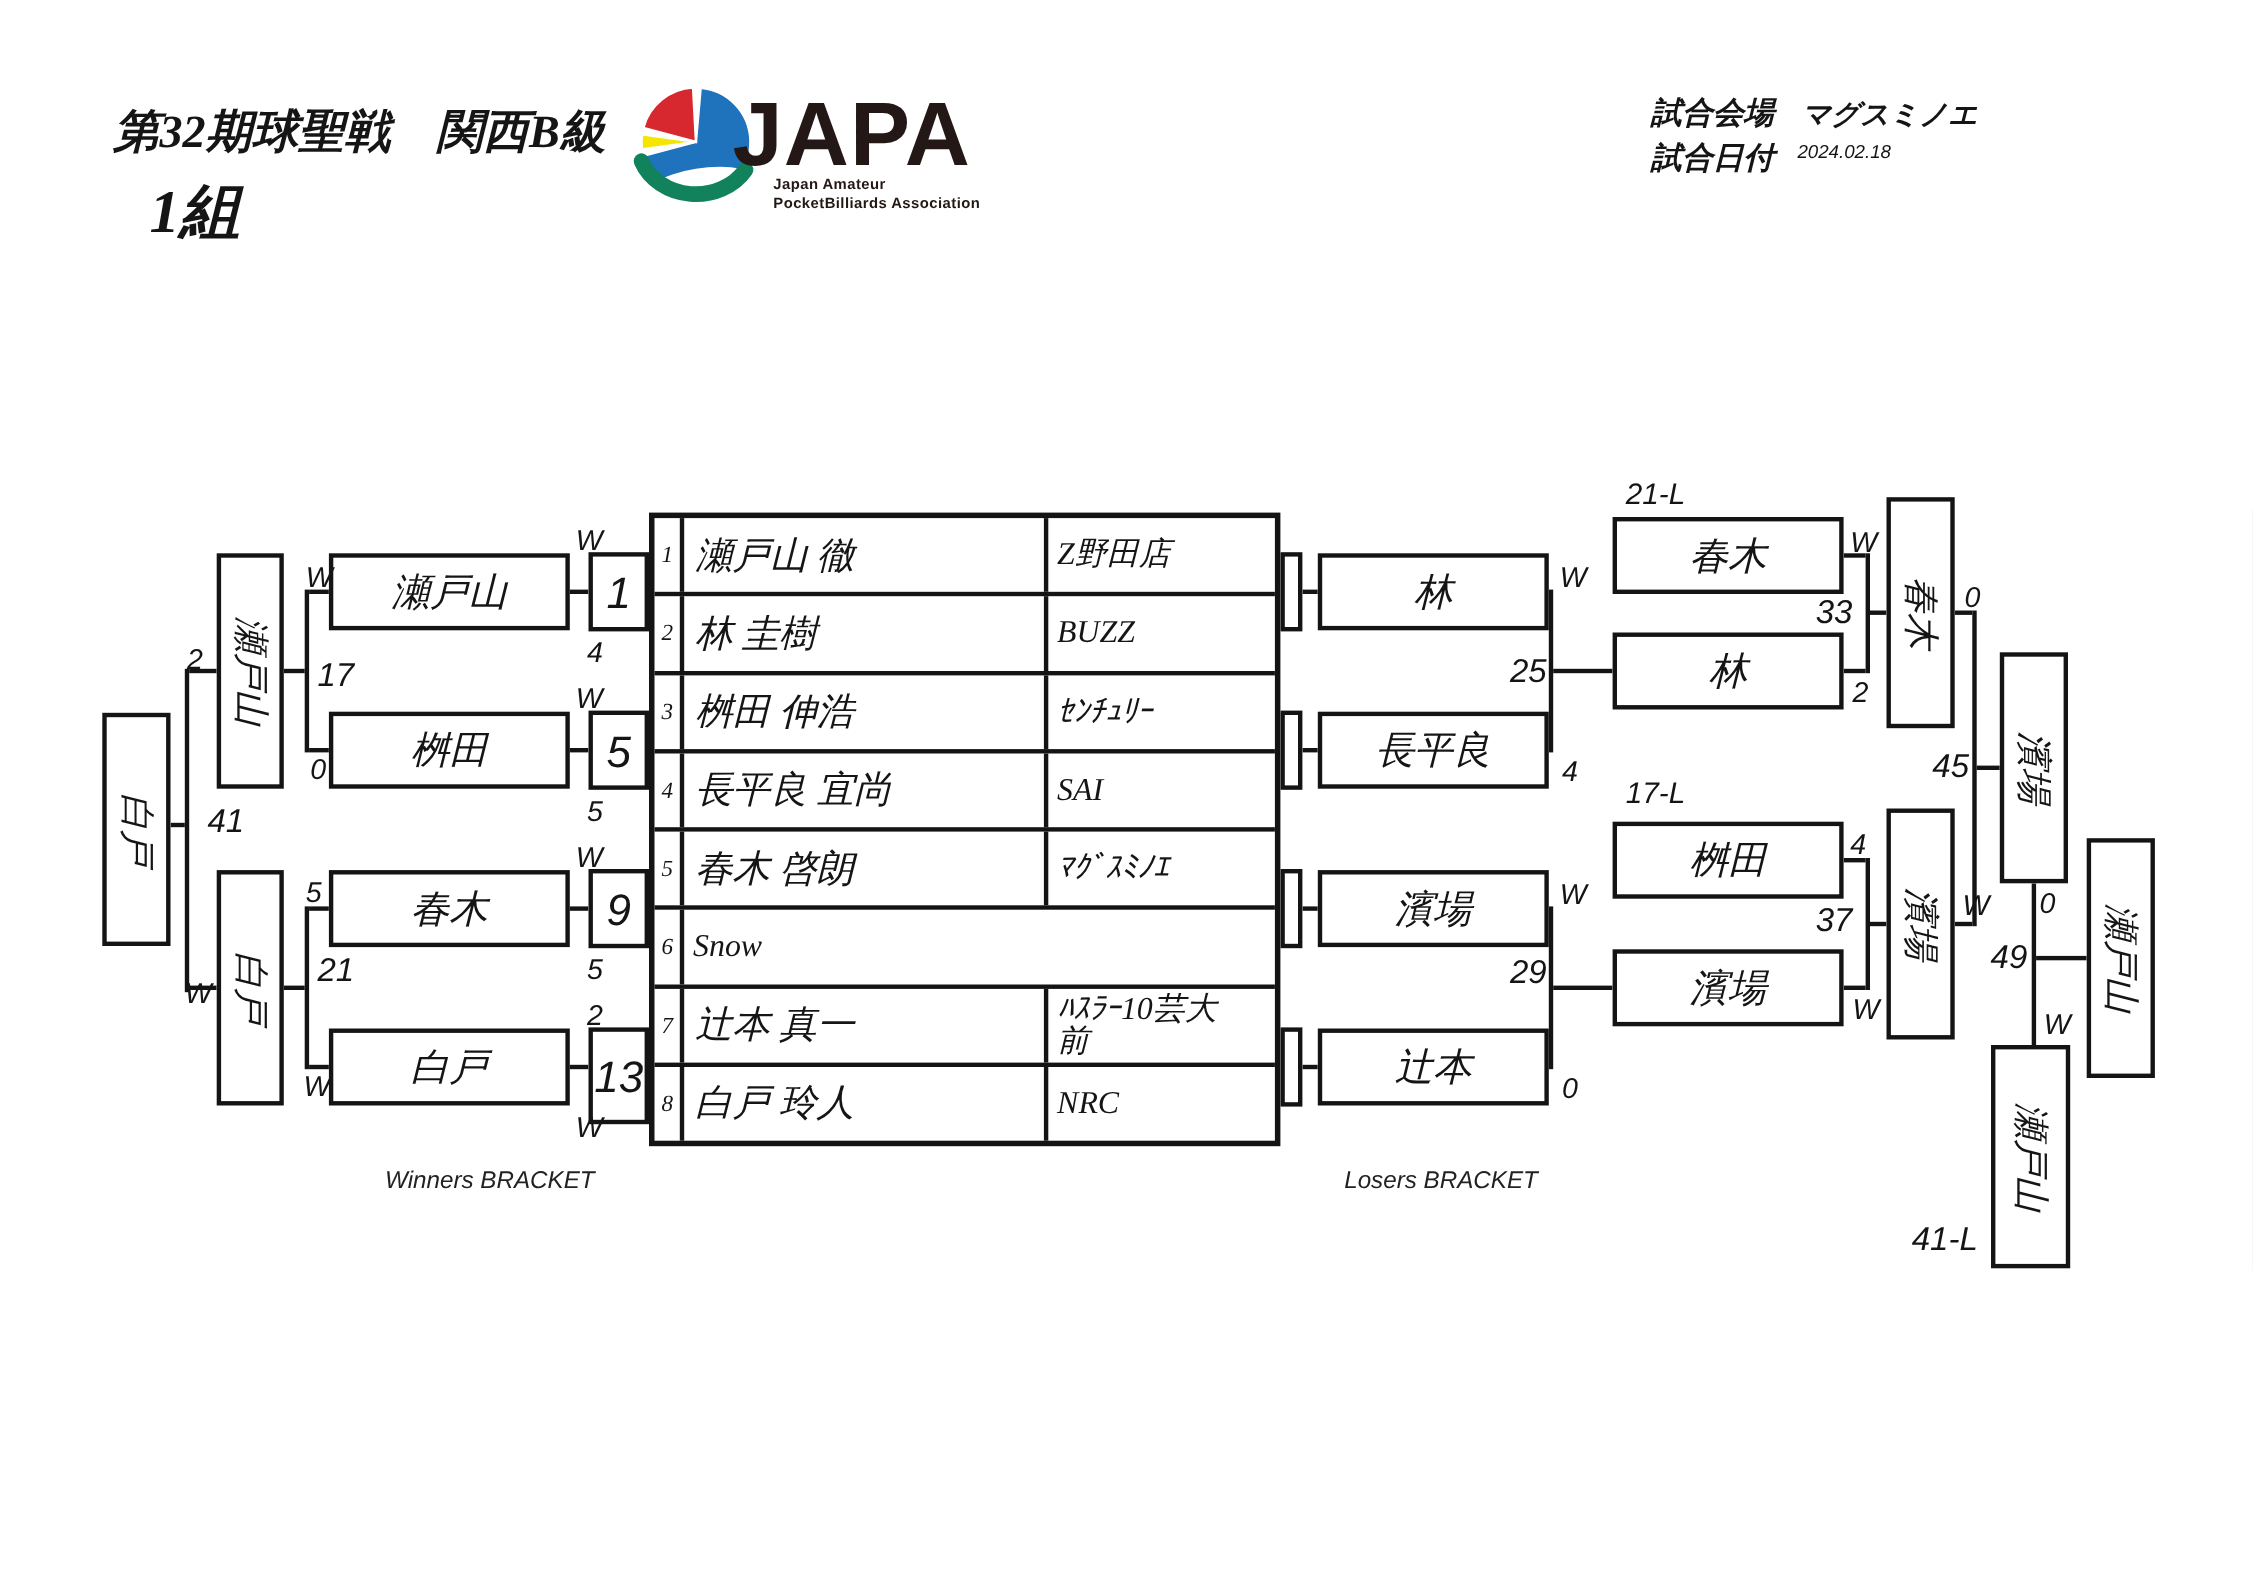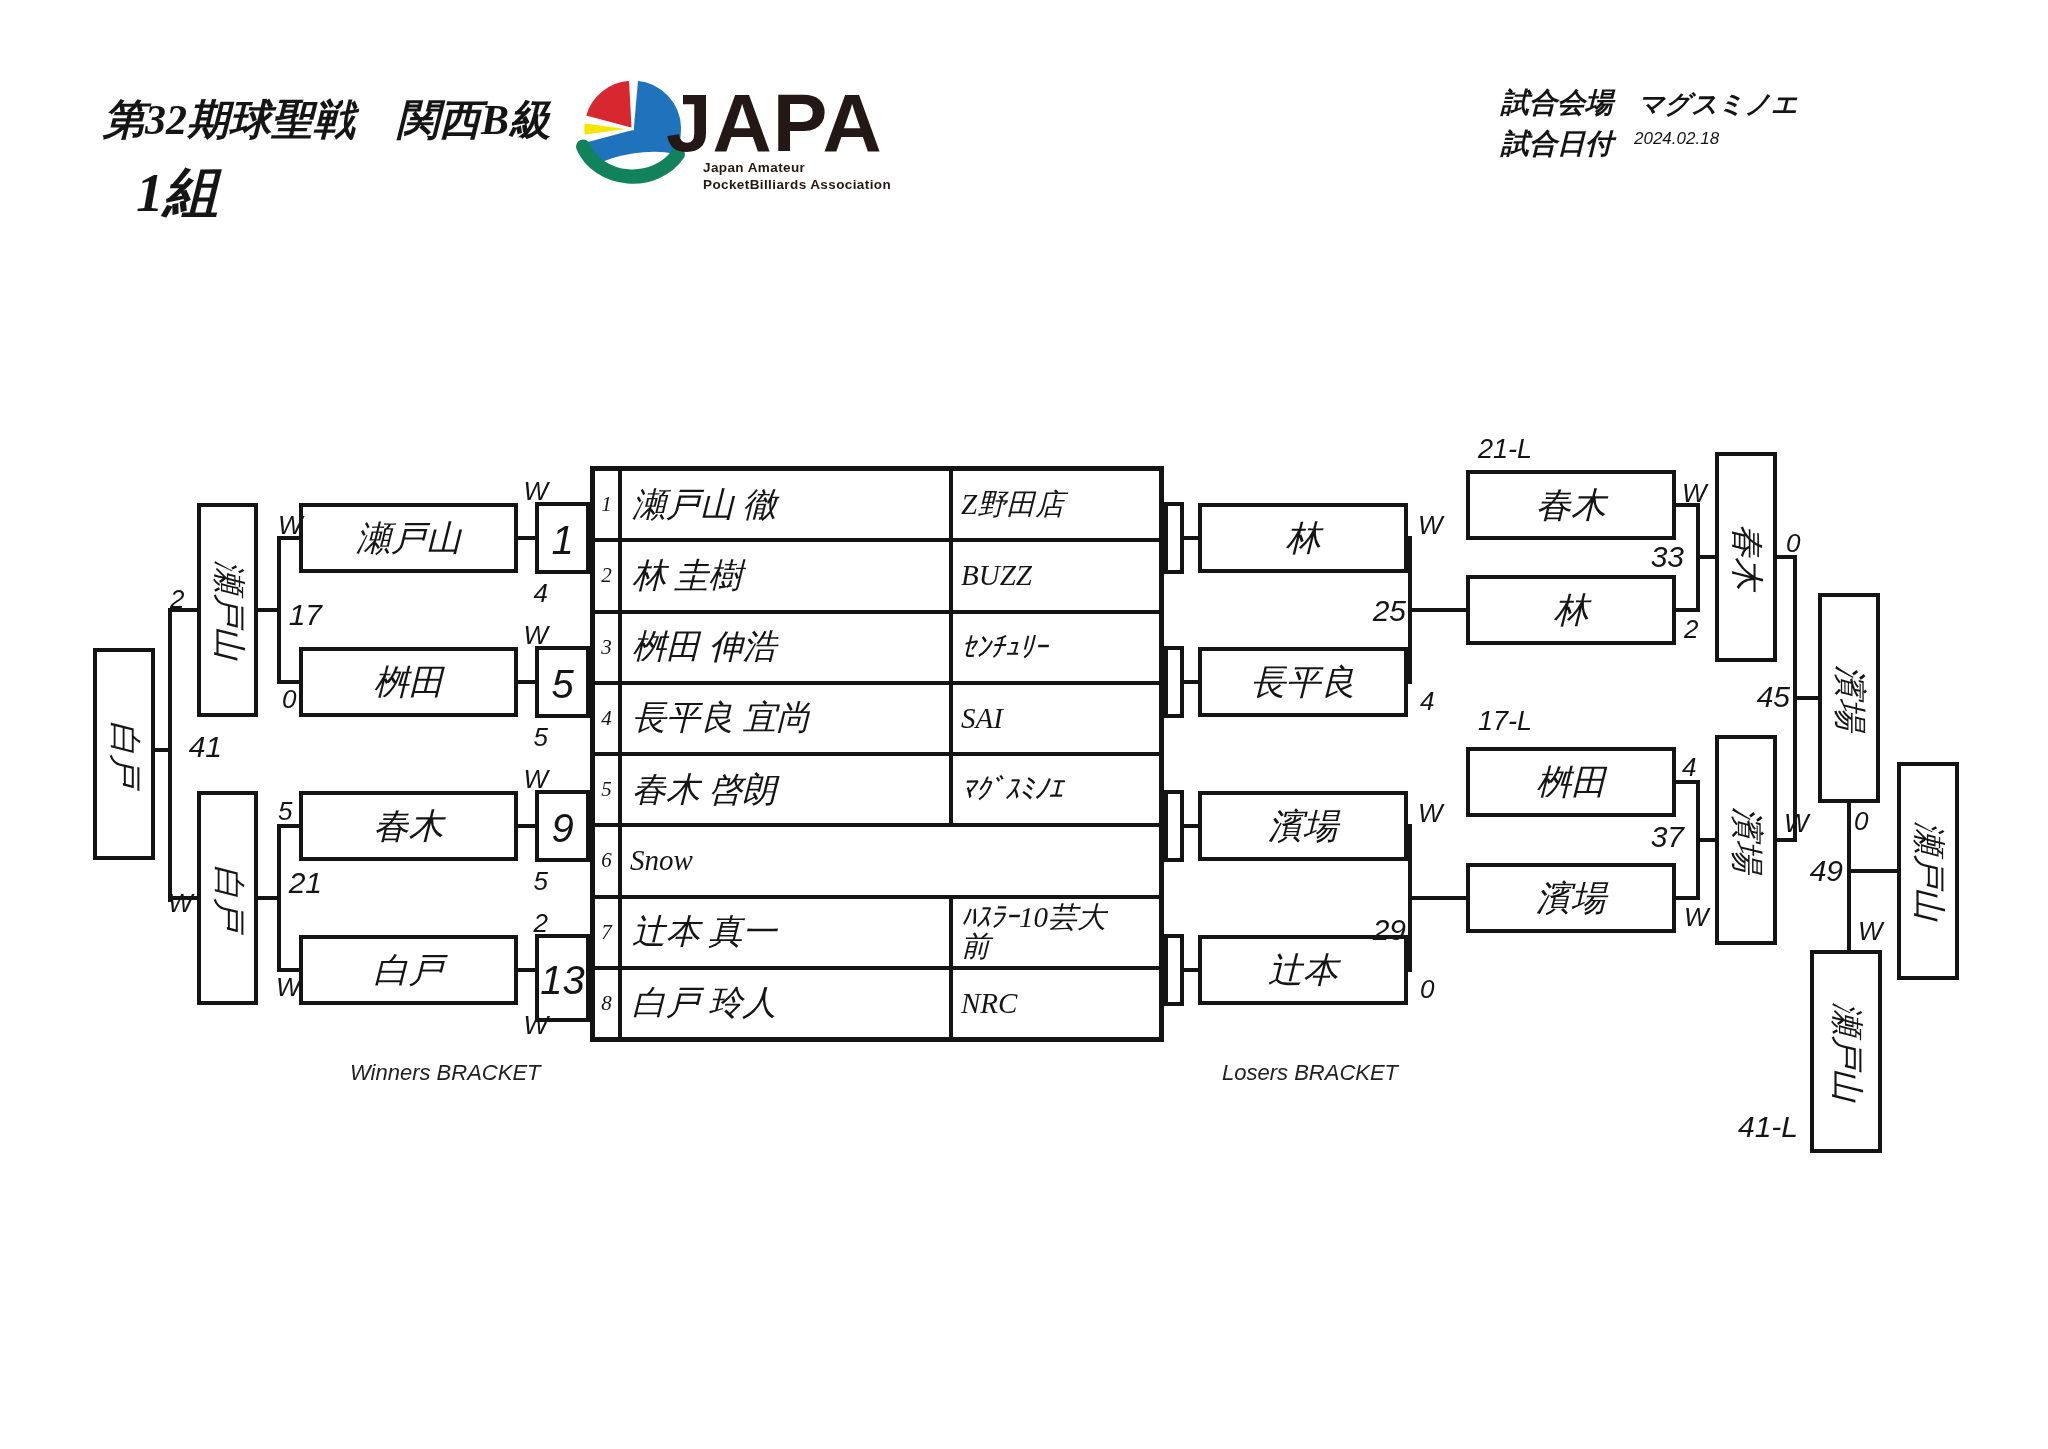--- a/index.html
+++ b/index.html
@@ -177,21 +177,21 @@
   <div class="box cbox namebox" style="left:1198px;top:935px;width:210px;height:70px">辻本</div>
 
   <div class="line" style="left:1408px;top:536px;width:4px;height:148px"></div>
   <div class="line" style="left:1412px;top:608px;width:54px;height:4px"></div>
   <div class="t sc lbl" style="left:1418px;top:510px">W</div>
   <div class="t mno lbl" style="left:1352px;top:594px">25</div>
   <div class="t sc lbl" style="left:1420px;top:686px">4</div>
   <div class="line" style="left:1408px;top:824px;width:4px;height:148px"></div>
   <div class="line" style="left:1412px;top:896px;width:54px;height:4px"></div>
   <div class="t sc lbl" style="left:1418px;top:798px">W</div>
-  <div class="t mno lbl" style="left:1352px;top:913px">29</div>
+  <div class="t mno lbl" style="left:1352px;top:868px">29</div>
   <div class="t sc lbl" style="left:1420px;top:974px">0</div>
 
   <div class="drop" style="left:1478px;top:434px">21-L</div>
   <div class="box cbox namebox" style="left:1466px;top:470px;width:210px;height:70px">春木</div>
   <div class="box cbox namebox" style="left:1466px;top:575px;width:210px;height:70px">林</div>
   <div class="drop" style="left:1478px;top:706px">17-L</div>
   <div class="box cbox namebox" style="left:1466px;top:747px;width:210px;height:70px">桝田</div>
   <div class="box cbox namebox" style="left:1466px;top:863px;width:210px;height:70px">濱場</div>
 
   <div class="line" style="left:1676px;top:503px;width:20px;height:4px"></div>

